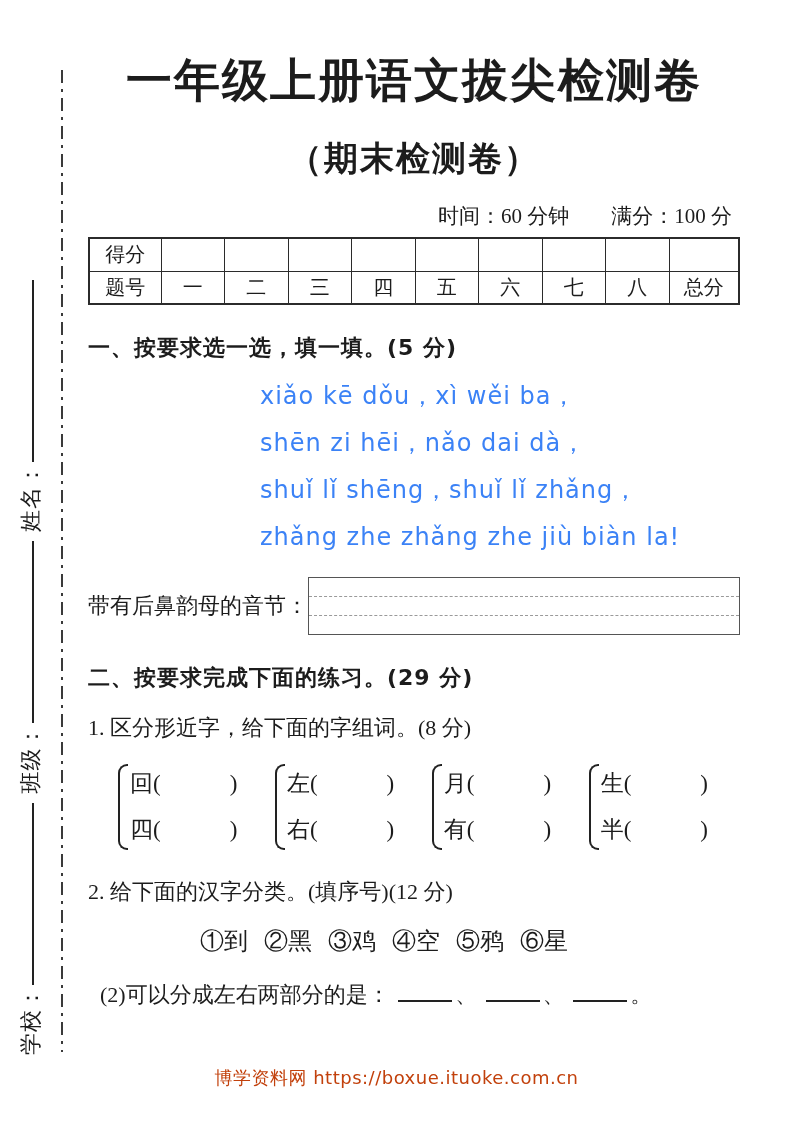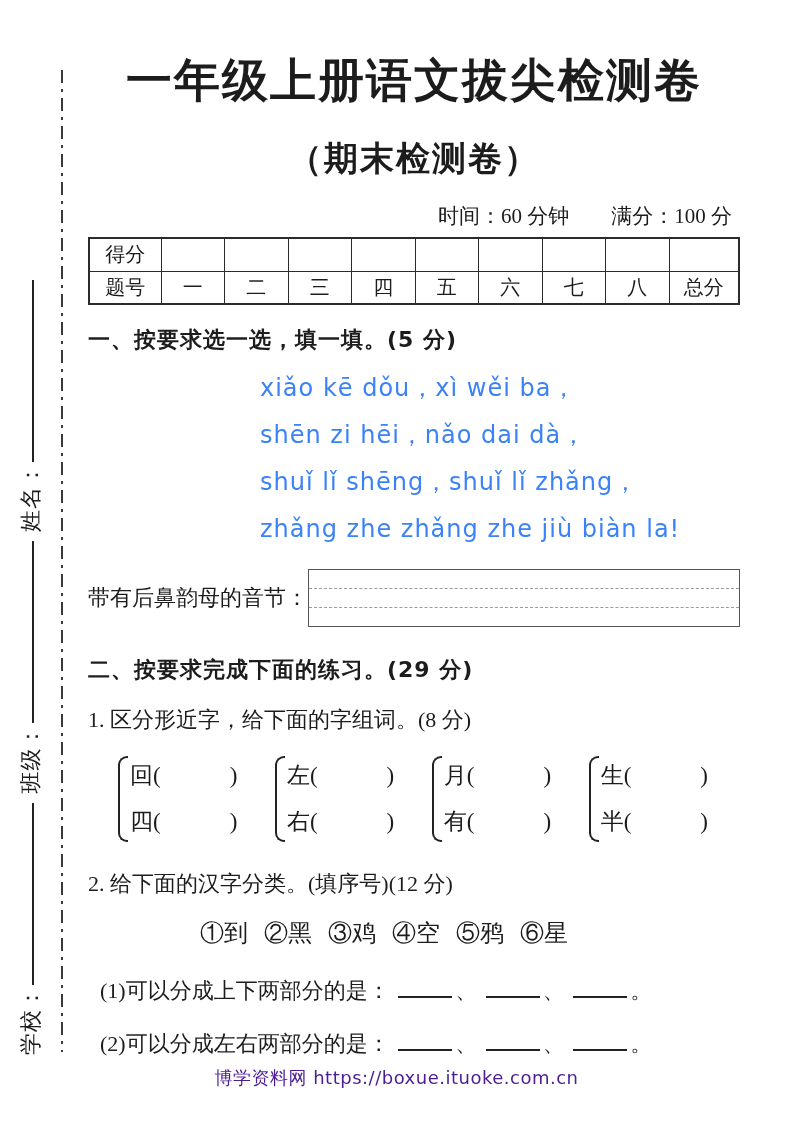--- a/index.html
+++ b/index.html
@@ -19,21 +19,21 @@
   .title { margin-top:50px; text-align:center; font-size:46px; font-weight:bold; letter-spacing:2px; }
   .subtitle { margin-top:24px; text-align:center; font-size:34px; font-weight:bold; letter-spacing:2px; }
   .meta { margin-top:20px; text-align:right; font-size:21px; padding-right:8px; }
 
   table.score { width:100%; border-collapse:collapse; margin-top:7px; table-layout:fixed; }
   table.score td { border:1px solid #2b2b2b; height:33px; text-align:center; font-size:20px; }
   table.score { border:2px solid #2b2b2b; }
   table.score td.first { width:72px; }
   table.score td.last { width:70px; }
 
-  .sec-heading { margin-top:20px; font-size:22px; font-weight:bold;
+  .sec-heading { margin-top:28px; font-size:22px; font-weight:bold;
     font-family:"DejaVu Sans","Liberation Sans",sans-serif; letter-spacing:1px; }
 
   .pinyin-block { margin-top:10px; margin-left:172px;
     font-family:"DejaVu Sans","Liberation Sans",sans-serif; font-size:24px; color:#3b82f6; }
   .pinyin-block div { line-height:47px; letter-spacing:1px; }
 
   .answer-row { display:flex; align-items:center; margin-top:20px; font-size:22px; }
   .answer-row2 { display:flex; align-items:center; margin-top:16px; font-size:22px; }
   .pinyin-box { position:relative; height:57px; border:1.5px solid #555; background:#fff; }
   .pinyin-box .dash1, .pinyin-box .dash2 { position:absolute; left:0; right:0; border-top:1px dashed #9a9a9a; }
@@ -48,21 +48,21 @@
   .char-group { display:flex; align-items:center; }
   .bracket { width:10px; height:86px; border:2px solid #222; border-right:none;
     border-radius:9px 0 0 9px; margin-right:2px; }
   .group-col div { font-size:23px; line-height:46px; white-space:pre; }
 
   .options-row { display:flex; gap:16px; margin-top:18px; margin-left:112px; font-size:24px;font-family:Liberation Mono, monospace; }
   .sub-q { margin-top:26px; font-size:22px; margin-left:12px; }
   .blank { display:inline-block; width:54px; height:1.05em; border-bottom:2px solid #222; margin:0 3px; }
 
   .footer { position:absolute; left:0; right:0; top:1066px; text-align:center;
-    font-family:"DejaVu Sans","Liberation Sans",sans-serif; font-size:18px; color:#4c1d95; letter-spacing:0.5px; }
+    font-family:"DejaVu Sans","Liberation Sans",sans-serif; font-size:18px; color:#c2410c; letter-spacing:0.5px; }
 </style>
 </head>
 <body>
 
 <div class="page">
 
   <div class="seal-line"></div>
   <div class="sidebar-rotated">
     <span>学校：</span><span class="wline"></span>
     <span>班级：</span><span class="wline"></span>
@@ -161,26 +161,20 @@
 
     <div class="options-row">
       <span>①到</span>
       <span>②黑</span>
       <span>③鸡</span>
       <span>④空</span>
       <span>⑤鸦</span>
       <span>⑥星</span>
     </div>
 
-    <div class="sub-q">
-      <span>(1)可以分成上下两部分的是：</span>
-      <span class="blank"></span><span>、</span>
-      <span class="blank"></span><span>、</span>
-      <span class="blank"></span><span>。</span>
-    </div>
 
     <div class="sub-q" style="margin-top:22px;">
       <span>(2)可以分成左右两部分的是：</span>
       <span class="blank"></span><span>、</span>
       <span class="blank"></span><span>、</span>
       <span class="blank"></span><span>。</span>
     </div>
 
   </div>
 

